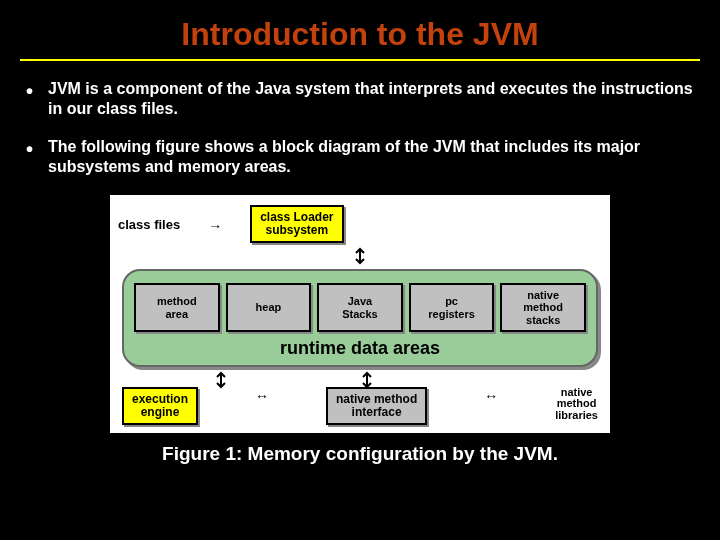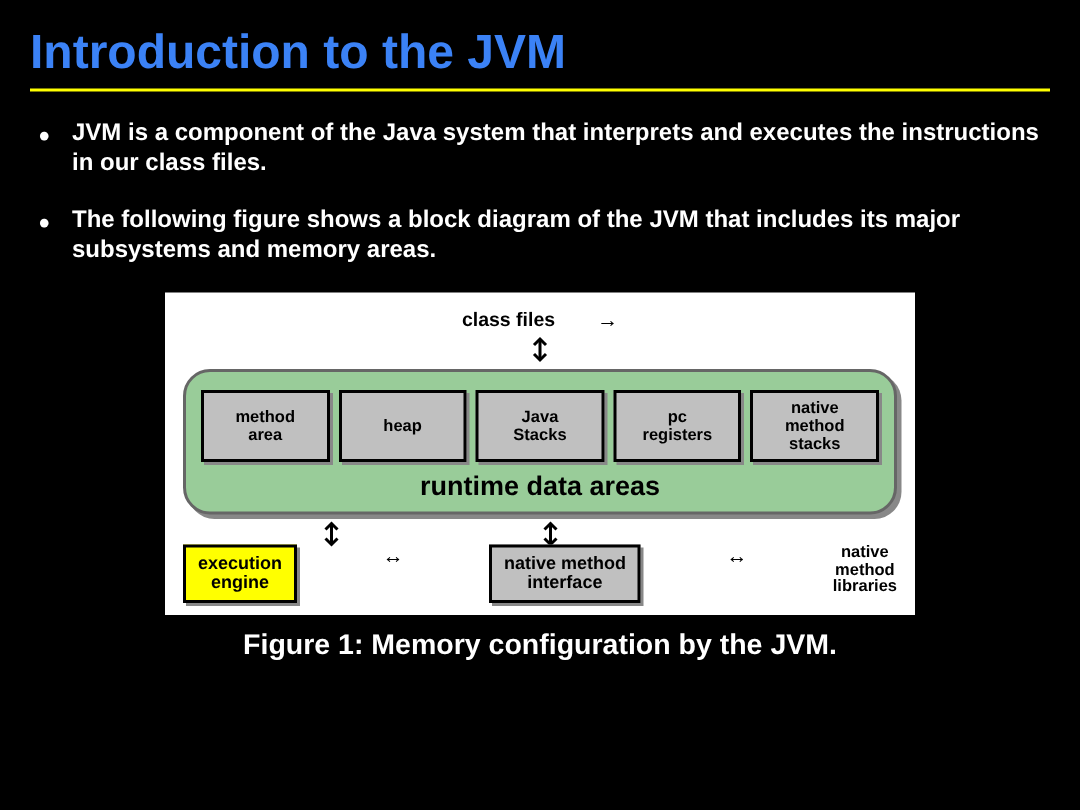--- a/index.html
+++ b/index.html
@@ -9,23 +9,24 @@
     background: #000;
     font-family: Arial, Helvetica, sans-serif;
     overflow: hidden;
   }
   .slide {
     width: 100%;
     height: 100%;
     padding: 10px 20px 10px 20px;
   }
   .title {
-    color: #3b82f6;
+    color: #c2410c;
     font-size: 32px;
     font-weight: bold;
+    text-align: center;
     margin-top: 6px;
     margin-bottom: 6px;
   }
   .underline {
     border-bottom: 2px solid #ffff00;
     margin-bottom: 18px;
   }
   .bullets {
     list-style: none;
     padding: 0 6px;
@@ -49,21 +50,20 @@
   }
   .figure-wrap {
     width: 500px;
     margin: 0 auto;
     background: #fff;
     padding: 10px 8px 8px 8px;
   }
   .top-row {
     display: flex;
     align-items: center;
-    justify-content: center;
     gap: 28px;
     margin-bottom: 4px;
   }
   .label-text {
     font-size: 13px;
     font-weight: bold;
     color: #000;
   }
   .box {
     border: 2px solid #000;
@@ -147,20 +147,22 @@
   <ul class="bullets">
     <li>JVM is a component of the Java system that interprets and executes the instructions in our class files.</li>
     <li>The following figure shows a block diagram of the JVM that includes its major subsystems and memory areas.</li>
   </ul>
 
   <div class="figure-wrap">
 
     <div class="top-row">
       <span class="label-text">class files</span>
       <span class="arrow-h">→</span>
+      <div class="box yellow" style="white-space:pre;">class Loader
+subsystem</div>
     </div>
 
     <div style="text-align:center;">
       <svg class="varrow" width="14" height="18" style="margin:0 auto;">
           <line x1="7" y1="2" x2="7" y2="16" stroke="#000" stroke-width="2"></line>
           <polyline points="3,6 7,2 11,6" fill="none" stroke="#000" stroke-width="2"></polyline>
           <polyline points="3,12 7,16 11,12" fill="none" stroke="#000" stroke-width="2"></polyline>
         </svg>
     </div>
 

